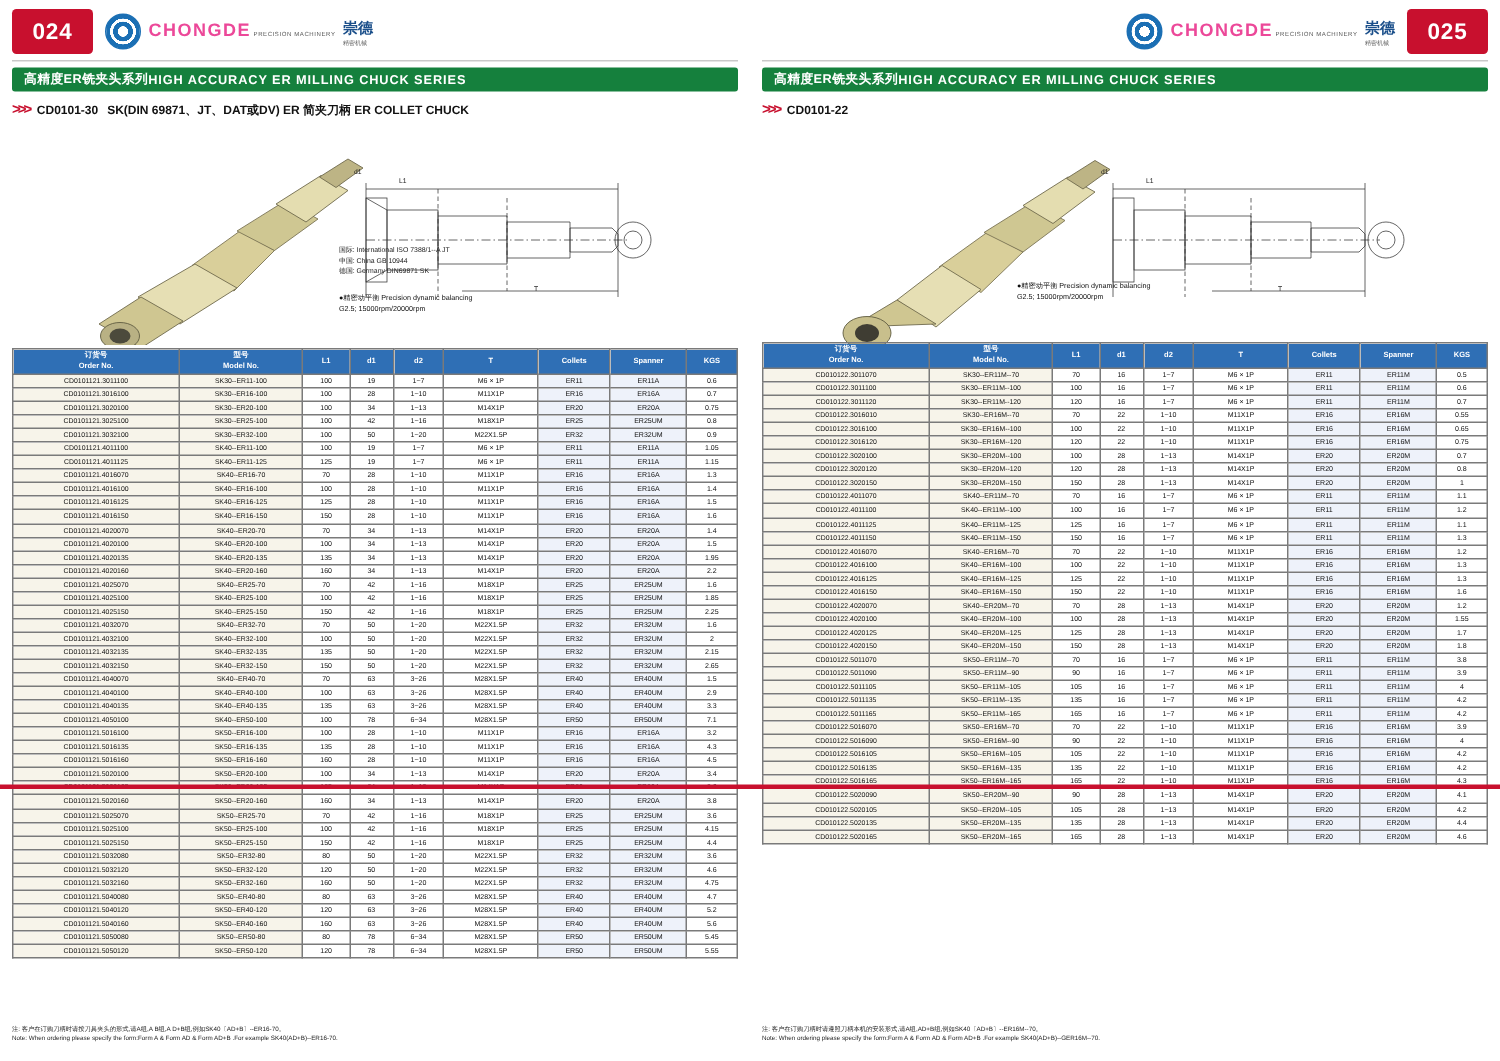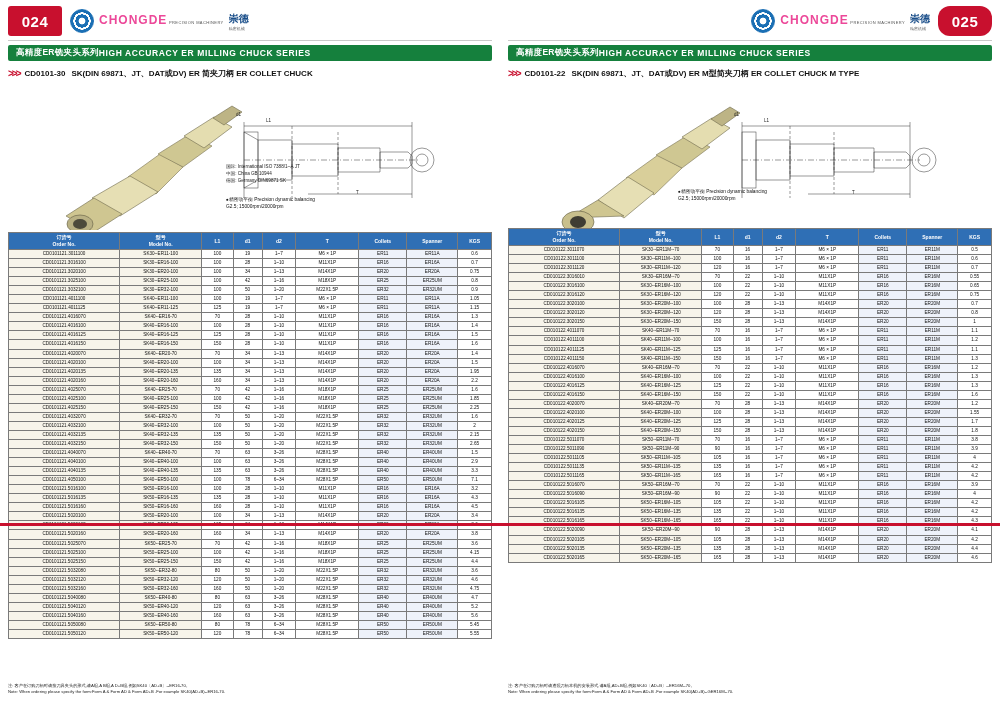--- a/index.html
+++ b/index.html
@@ -17,21 +17,21 @@
   .half.right{left:500px;}
 
   
   .pagenum{
     position:absolute;top:6px;width:54px;height:30px;
     background:#c8102e;color:#fff;border-radius:3px;
     display:flex;align-items:center;justify-content:center;
     font-size:15px;font-weight:bold;letter-spacing:.5px;
   }
   .pagenum.l{left:8px;}
-  .pagenum.r{right:8px;border-radius:12px;}
+  .pagenum.r{right:8px;}
 
   .brandbar{
     position:absolute;top:6px;height:30px;
     display:flex;align-items:center;gap:5px;
   }
   .brandbar.l{left:70px;}
   .brandbar.r{right:70px;flex-direction:row;}
   .logo-mark{
     width:22px;height:22px;border-radius:50%;
     background:radial-gradient(circle at 50% 50%, #fff 0 22%, #1b6fb4 23% 42%, #fff 43% 55%, #1b6fb4 56% 72%, #fff 73%);
@@ -748,21 +748,20 @@
     <div class="sep-line"></div>
 
     <div class="series">
       <span>高精度ER铣夹头系列</span>
       <span class="en">HIGH ACCURACY ER MILLING CHUCK SERIES</span>
     </div>
 
     <div class="model-line">
       <span class="chev">&gt;&gt;&gt;</span>
       <span class="code">CD0101-22</span>
-      <span class="desc">SK(DIN 69871、JT、DAT或DV) ER M型简夹刀柄  ER COLLET  CHUCK M TYPE</span>
     </div>
 
     <div class="drawing">
       <svg class="dwg-svg" width="484" height="148" viewBox="0 0 484 148">
         <g>
           <polygon points="118,96 150,73 174,86 146,113" fill="#d9cf9a" stroke="#7a7455" stroke-width=".6"></polygon>
           <polygon points="148,73 180,53 202,65 174,86" fill="#cfc792" stroke="#7a7455" stroke-width=".6"></polygon>
           <polygon points="174,55 204,36 222,46 194,67" fill="#e4ddb0" stroke="#6f6a4d" stroke-width=".6"></polygon>
           <polygon points="203,37 222,25 232,31 214,44" fill="#bdb485" stroke="#6f6a4d" stroke-width=".6"></polygon>
           <polygon points="90,118 120,95 146,111 116,136" fill="#e6dfb4" stroke="#6f6a4d" stroke-width=".6"></polygon>

